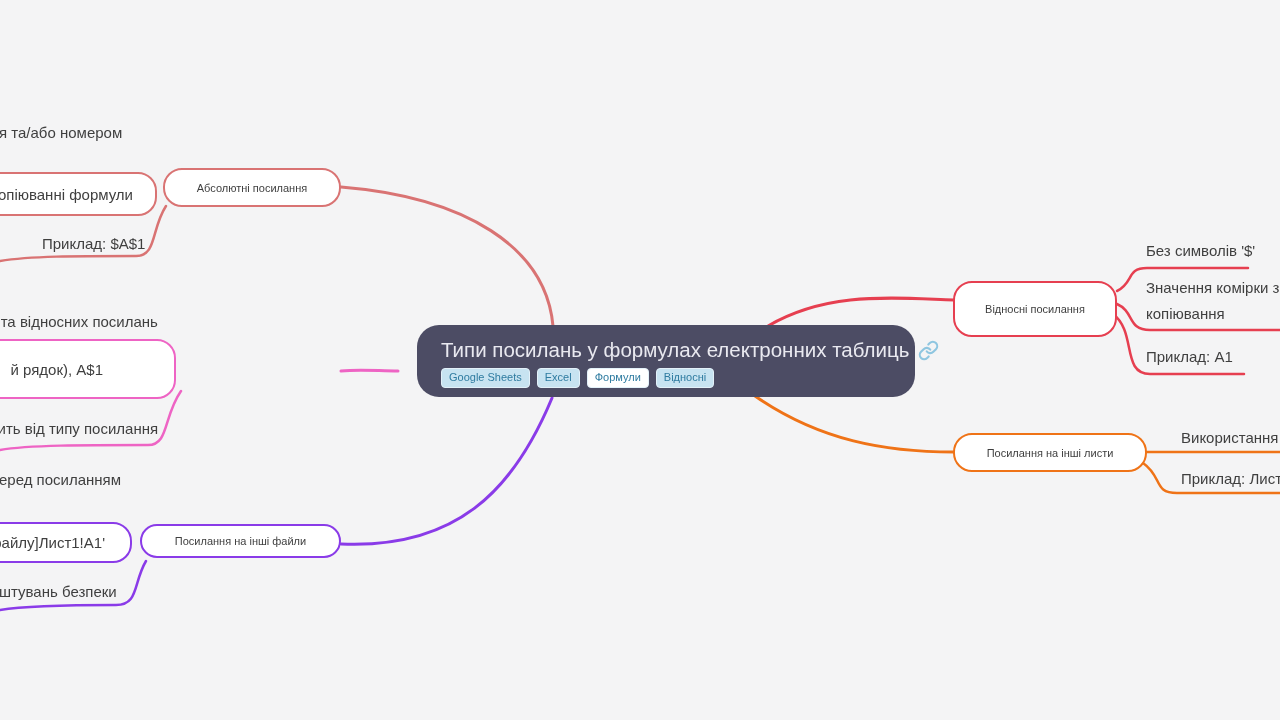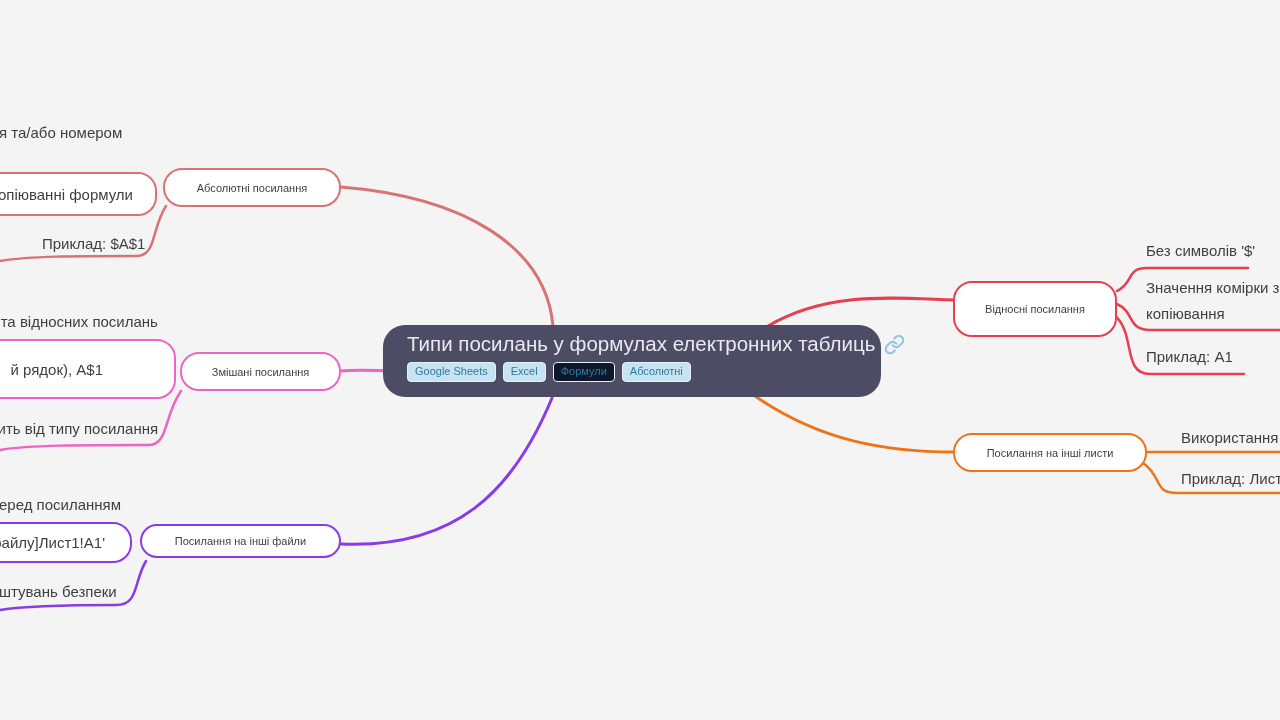--- a/index.html
+++ b/index.html
@@ -3,22 +3,22 @@
 <meta charset="utf-8">
 <style>
   html,body{margin:0;padding:0;}
   body{font-family:"Liberation Sans","DejaVu Sans",sans-serif;}
   #canvas{position:relative;width:1280px;height:720px;background:#f4f4f5;overflow:hidden;}
   #wires{position:absolute;left:0;top:0;z-index:0;}
   #wires path{fill:none;stroke-linecap:round;}
   .wire-main{stroke-width:3;}
   .wire-child{stroke-width:2.5;}
 
-  .central{position:absolute;left:383px;top:325px;width:498px;height:72px;
-    border-radius:22px;z-index:2;box-sizing:border-box;padding:6px 24px 0 24px;}
+  .central{position:absolute;left:417px;top:325px;width:498px;height:72px;
+    border-radius:22px;z-index:2;box-sizing:border-box;padding:12px 24px 0 24px;}
   .central-title-row{display:flex;align-items:center;gap:9px;}
   .central-title{color:#e9e9f0;font-size:20.5px;line-height:26px;white-space:nowrap;}
   .central-tags{display:flex;gap:7px;margin-top:5px;}
   .tag{font-size:11px;line-height:15px;padding:1px 7px 2px 7px;border-radius:4px;
     border:1px solid #e3f1f9;white-space:nowrap;}
 
   .branch{position:absolute;z-index:2;background:#ffffff;border-style:solid;border-width:2.5px;
     border-radius:19px;display:flex;align-items:center;justify-content:center;
     font-size:11px;color:#3e3e3e;box-sizing:border-box;white-space:nowrap;}
 
@@ -58,40 +58,39 @@
       <span class="icon-wrap">
         <svg width="21" height="21" viewBox="0 0 24 24" fill="none" stroke-width="2.4" stroke-linecap="round" stroke-linejoin="round" stroke="#8fc6e0">
           <path d="M10 13a5 5 0 0 0 7.54.54l3-3a5 5 0 0 0-7.07-7.07l-1.72 1.71"></path>
           <path d="M14 11a5 5 0 0 0-7.54-.54l-3 3a5 5 0 0 0 7.07 7.07l1.71-1.71"></path>
         </svg>
       </span>
     </div>
     <div class="central-tags">
       <span class="tag" style="background-color: rgb(199, 227, 241); color: rgb(46, 123, 160);">Google Sheets</span>
       <span class="tag" style="background-color: rgb(199, 227, 241); color: rgb(46, 123, 160);">Excel</span>
-      <span class="tag" style="background-color: #0f172a; color: rgb(46, 123, 160);">Формули</span>
-      <span class="tag" style="background-color: rgb(199, 227, 241); color: rgb(46, 123, 160);">Абсолютні</span>
+      <span class="tag" style="background-color: #ffffff; color: rgb(46, 123, 160);">Формули</span>
+      <span class="tag" style="background-color: rgb(199, 227, 241); color: rgb(46, 123, 160);">Відносні</span>
     </div>
   </div>
 
   <div class="branch" style="left: 163px; top: 168px; width: 178px; height: 39px; border-color: rgb(217, 115, 115);">Абсолютні посилання</div>
-  <div class="branch" style="left: 180px; top: 352px; width: 161px; height: 39px; border-color: rgb(238, 100, 196);">Змішані посилання</div>
   <div class="branch" style="left: 140px; top: 524px; width: 201px; height: 34px; border-color: rgb(138, 59, 232);">Посилання на інші файли</div>
   <div class="branch" style="left: 953px; top: 281px; width: 164px; height: 56px; border-color: rgb(230, 63, 80);">Відносні посилання</div>
   <div class="branch" style="left: 953px; top: 433px; width: 194px; height: 39px; border-color: rgb(239, 115, 23);">Посилання на інші листи</div>
 
   <div class="child-text" style="left:-1px;top:124px;">я та/або номером</div>
   <div class="child-box" style="left: -220px; top: 172px; width: 377px; height: 44px; padding-right: 22px; border-color: rgb(217, 115, 115);">копіюванні формули</div>
   <div class="child-text" style="left:42px;top:235px;">Приклад: $A$1</div>
 
   <div class="child-text" style="left:-11px;top:313px;">х та відносних посилань</div>
   <div class="child-box" style="left: -220px; top: 339px; width: 396px; height: 60px; padding-right: 71px; border-color: rgb(238, 100, 196);">й рядок), A$1</div>
   <div class="child-text" style="left:-10px;top:420px;">сить від типу посилання</div>
 
-  <div class="child-text" style="left:-1px;top:471px;margin-top:25px;">еред посиланням</div>
+  <div class="child-text" style="left:-1px;top:471px;">еред посиланням</div>
   <div class="child-box" style="left: -220px; top: 522px; width: 352px; height: 41px; padding-right: 25px; border-color: rgb(138, 59, 232);">файлу]Лист1!A1'</div>
   <div class="child-text" style="left:-1px;top:583px;">штувань безпеки</div>
 
   <div class="child-text" style="left:1146px;top:242px;">Без символів '$'</div>
   <div class="child-text" style="left:1146px;top:279px;">Значення комірки зм</div>
   <div class="child-text" style="left:1146px;top:305px;">копіювання</div>
   <div class="child-text" style="left:1146px;top:348px;">Приклад: A1</div>
 
   <div class="child-text" style="left:1181px;top:429px;">Використання ім</div>
   <div class="child-text" style="left:1181px;top:470px;">Приклад: Лист2!</div>

